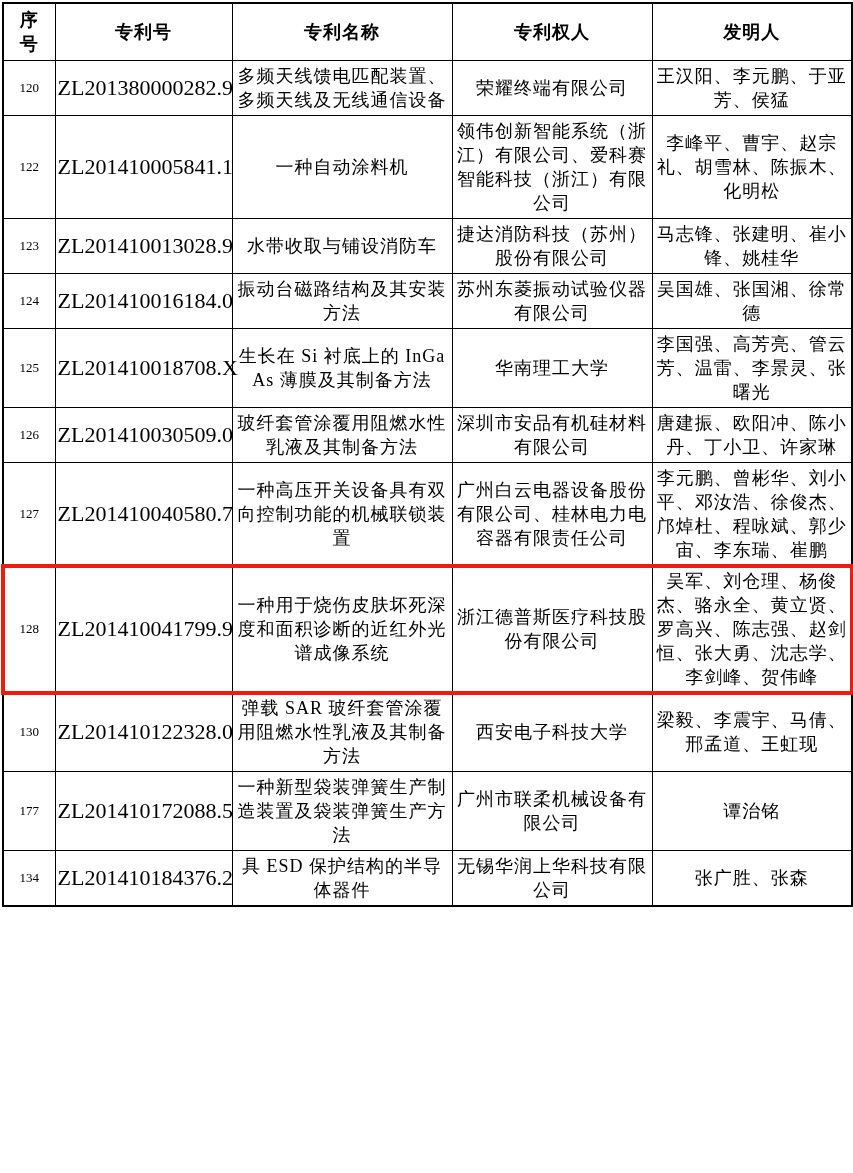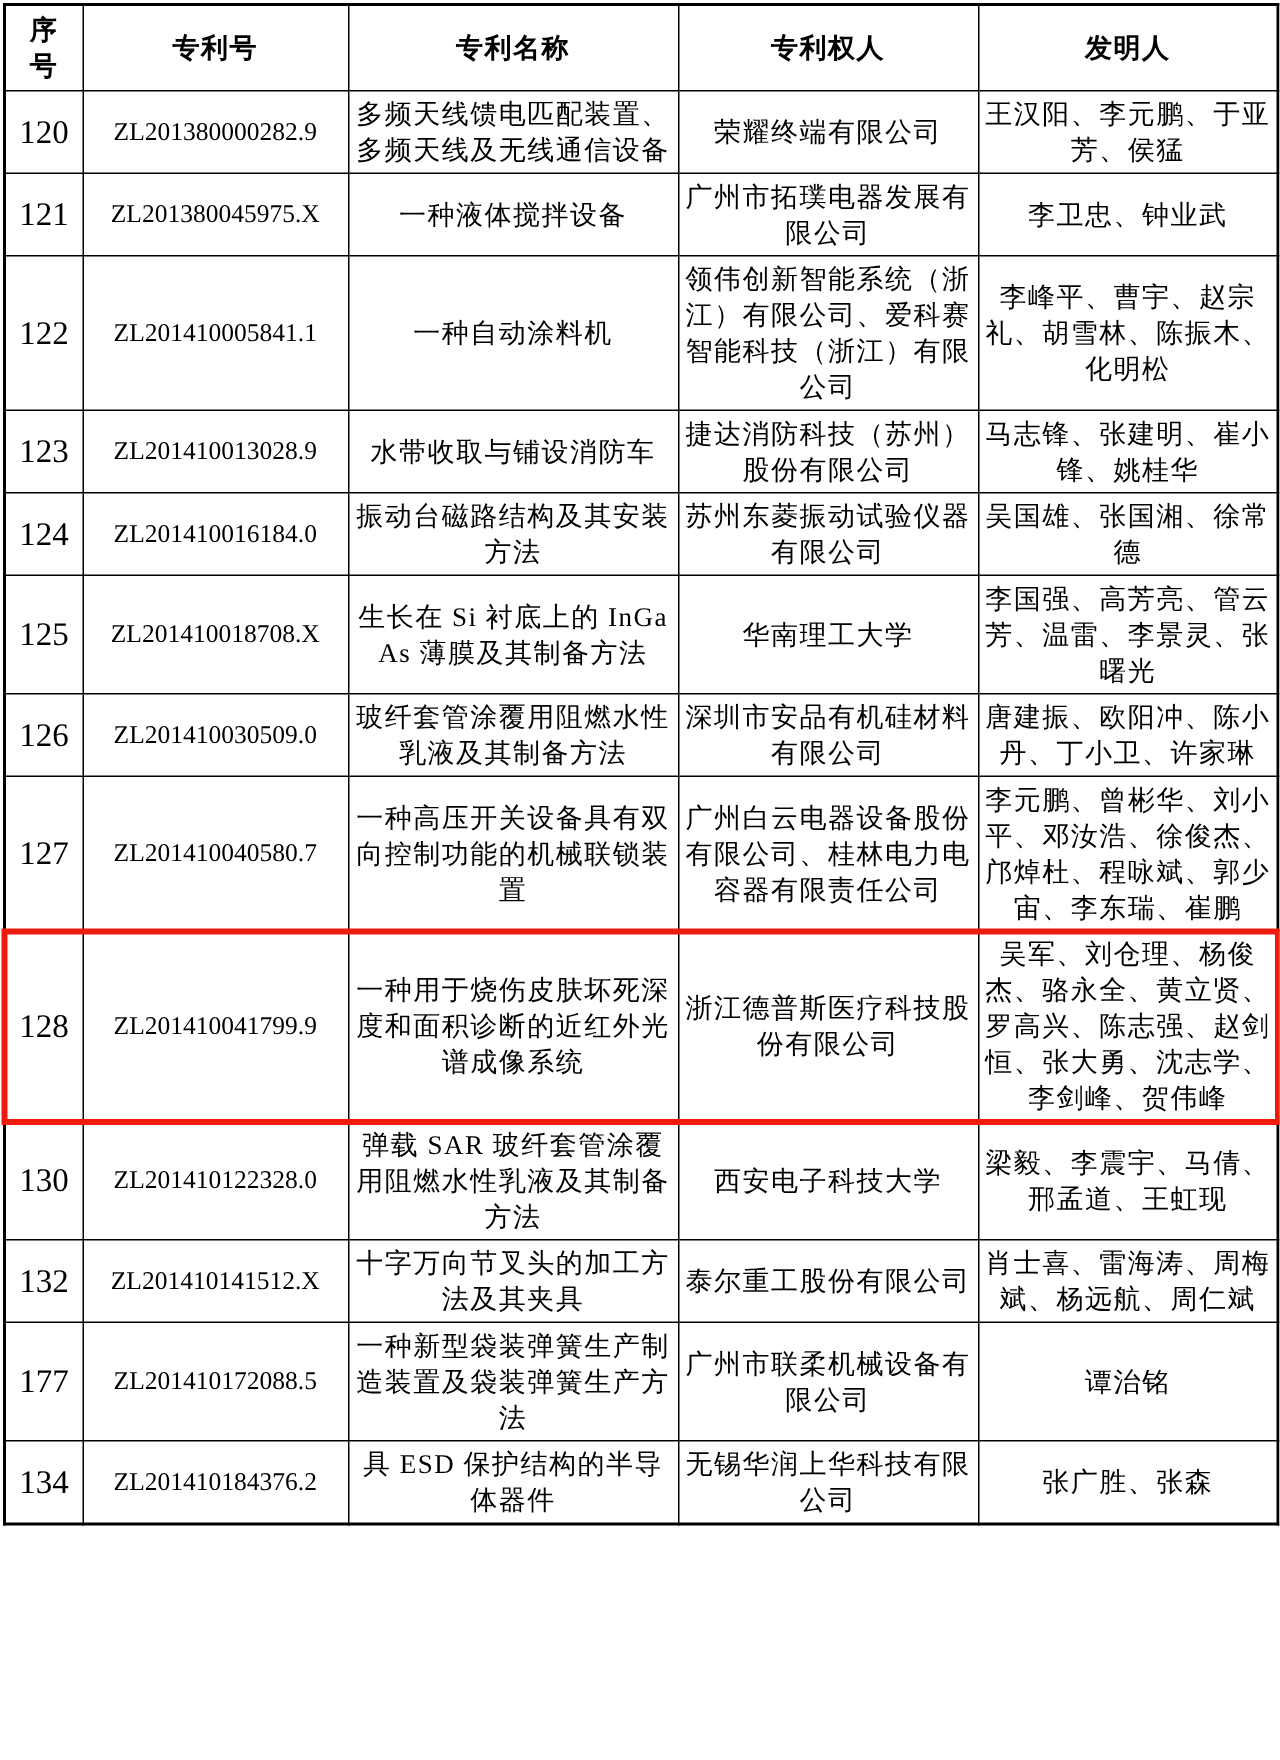--- a/index.html
+++ b/index.html
@@ -41,26 +41,26 @@
   }
   thead th {
     font-weight: bold;
     white-space: pre-line;
     font-size: 18px;
     letter-spacing: 1px;
     line-height: 24px;
     padding: 4px 2px;
   }
   td.cell-no {
-    font-size: 22px;
+    font-size: 13px;
     letter-spacing: 0;
     text-align: center;
   }
   td.cell-patno {
-    font-size: 17px;
+    font-size: 22px;
     letter-spacing: 0;
     word-break: keep-all;
   }
   td.cell-name, td.cell-patentee, td.cell-inv {
     letter-spacing: 1px;
   }
   tr.highlight {
     outline: 4px solid var(--hl-color, #ee1c0d);
     outline-offset: -2px;
   }
@@ -87,27 +87,20 @@
         <th>发明人</th>
       </tr>
     </thead>
     <tbody id="table-body">
         <tr class="">
           <td class="cell-no">120</td>
           <td class="cell-patno">ZL201380000282.9</td>
           <td class="cell-name">多频天线馈电匹配装置、多频天线及无线通信设备</td>
           <td class="cell-patentee">荣耀终端有限公司</td>
           <td class="cell-inv">王汉阳、李元鹏、于亚芳、侯猛</td>
-        </tr>
-        <tr class="">
-          <td class="cell-no">121</td>
-          <td class="cell-patno">ZL201380045975.X</td>
-          <td class="cell-name">一种液体搅拌设备</td>
-          <td class="cell-patentee">广州市拓璞电器发展有限公司</td>
-          <td class="cell-inv">李卫忠、钟业武</td>
         </tr>
         <tr class="">
           <td class="cell-no">122</td>
           <td class="cell-patno">ZL201410005841.1</td>
           <td class="cell-name">一种自动涂料机</td>
           <td class="cell-patentee">领伟创新智能系统（浙江）有限公司、爱科赛智能科技（浙江）有限公司</td>
           <td class="cell-inv">李峰平、曹宇、赵宗礼、胡雪林、陈振木、化明松</td>
         </tr>
         <tr class="">
           <td class="cell-no">123</td>
@@ -152,27 +145,20 @@
           <td class="cell-inv">吴军、刘仓理、杨俊杰、骆永全、黄立贤、罗高兴、陈志强、赵剑恒、张大勇、沈志学、李剑峰、贺伟峰</td>
         </tr>
         <tr class="">
           <td class="cell-no">130</td>
           <td class="cell-patno">ZL201410122328.0</td>
           <td class="cell-name">弹载 SAR 玻纤套管涂覆用阻燃水性乳液及其制备方法</td>
           <td class="cell-patentee">西安电子科技大学</td>
           <td class="cell-inv">梁毅、李震宇、马倩、邢孟道、王虹现</td>
         </tr>
         <tr class="">
-          <td class="cell-no">132</td>
-          <td class="cell-patno">ZL201410141512.X</td>
-          <td class="cell-name">十字万向节叉头的加工方法及其夹具</td>
-          <td class="cell-patentee">泰尔重工股份有限公司</td>
-          <td class="cell-inv">肖士喜、雷海涛、周梅斌、杨远航、周仁斌</td>
-        </tr>
-        <tr class="">
           <td class="cell-no">177</td>
           <td class="cell-patno">ZL201410172088.5</td>
           <td class="cell-name">一种新型袋装弹簧生产制造装置及袋装弹簧生产方法</td>
           <td class="cell-patentee">广州市联柔机械设备有限公司</td>
           <td class="cell-inv">谭治铭</td>
         </tr>
         <tr class="">
           <td class="cell-no">134</td>
           <td class="cell-patno">ZL201410184376.2</td>
           <td class="cell-name">具 ESD 保护结构的半导体器件</td>

